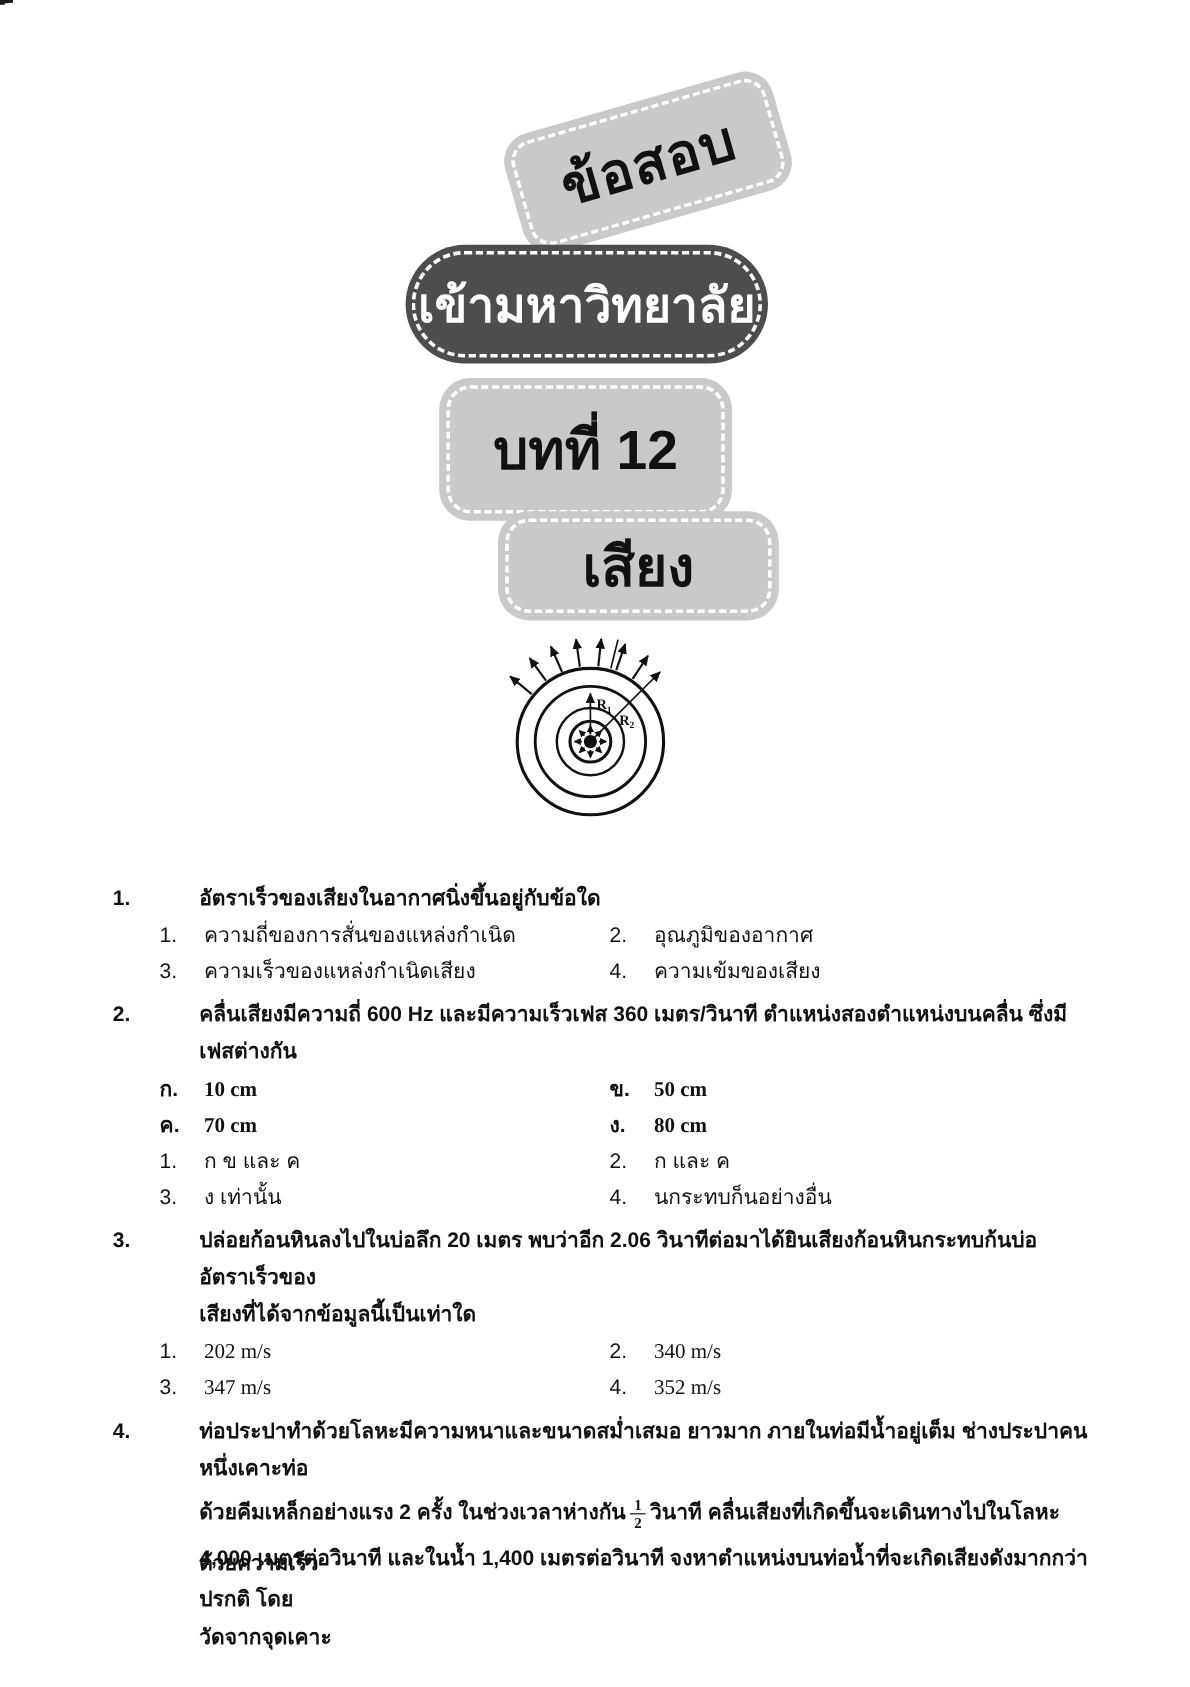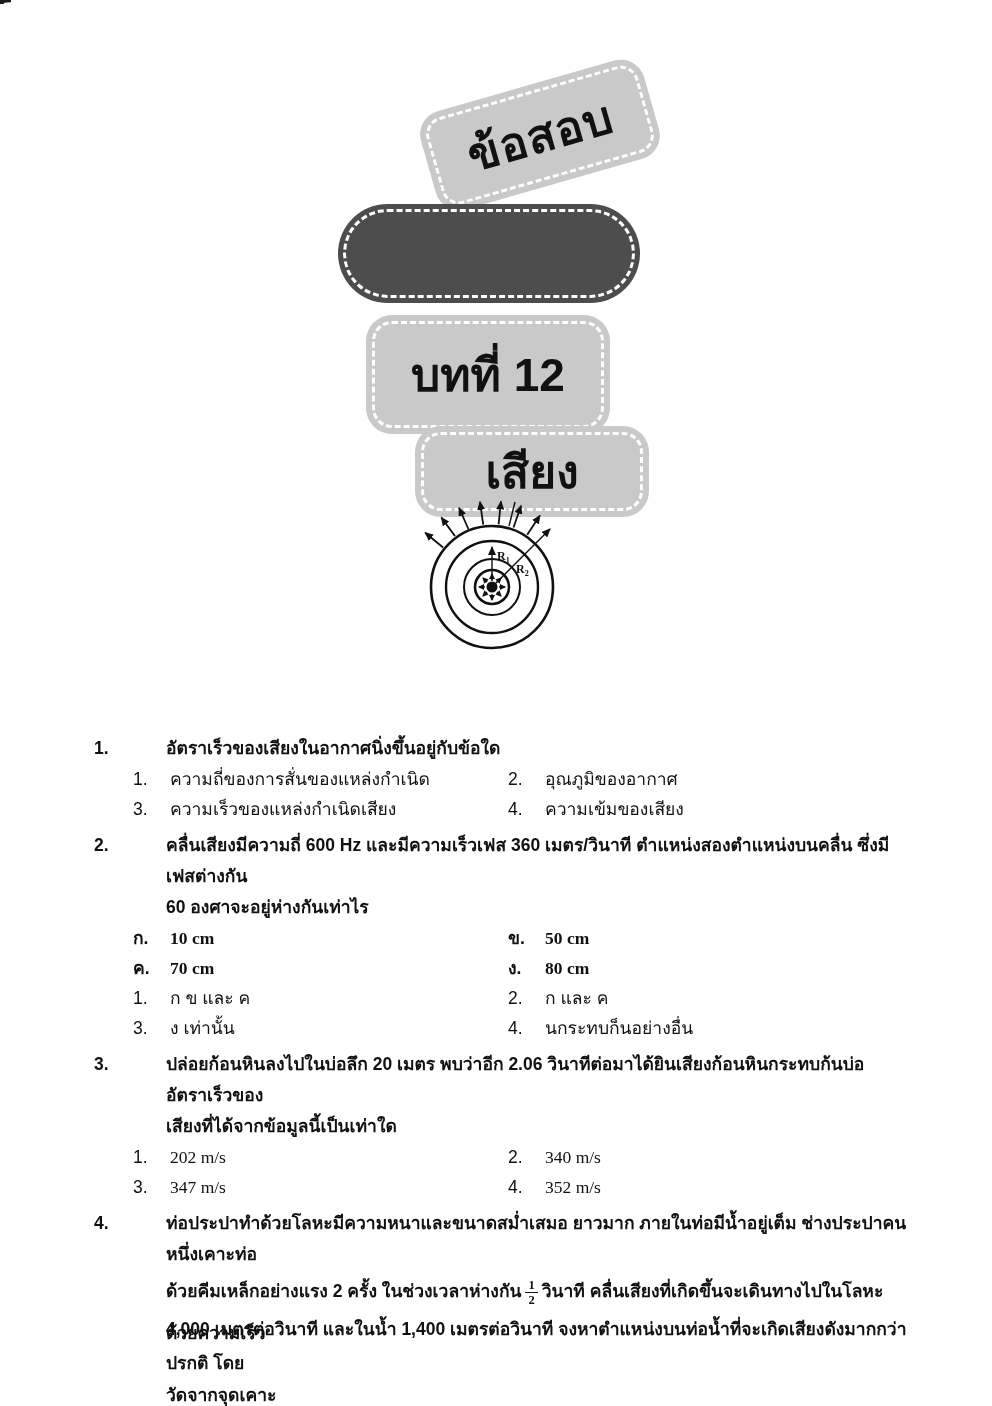--- a/index.html
+++ b/index.html
@@ -43,21 +43,21 @@
   .graybox {
     position:absolute; background:#c9c9c9; border-radius:26px;
     display:flex; align-items:center; justify-content:center;
   }
   .graybox .dash { position:absolute; inset:6px; border:3px dashed #ffffff; border-radius:20px; }
   .graybox .txt { font-size:46px; font-weight:800; }
   .chapter { left:366px; top:315px; width:244px; height:119px; }
   .topic   { left:373px; top:426px; width:234px; height:91px;margin-left:42px; }
 
   
-  .diagram { position:absolute; left:398px; top:497px; width:190px; height:170px; }
+  .diagram { position:absolute; left:398px; top:528px; width:190px; height:170px; }
 
   
   .questions { position:absolute; left:94px; top:733px; width:820px; font-size:17.5px; }
   .q { margin-bottom:6px; }
   .q-row { display:flex; }
   .q-num { width:36px; flex:none; font-weight:700; line-height:31px; }
   .q-body { flex:1; }
   .q-line { line-height:31px; font-weight:700;margin-left:36px; }
   .q-line.frac-line { height:42px; line-height:42px; }
   .q-line.l3 { line-height:34px; }
@@ -84,20 +84,21 @@
 
   <div class="corner-mark"></div>
 
   <div class="stamp">
     <div class="dash"></div>
     <div class="txt">ข้อสอบ</div>
   </div>
 
   <div class="pill">
     <div class="dash"></div>
+    <div class="txt">เข้ามหาวิทยาลัย</div>
   </div>
 
   <div class="graybox chapter">
     <div class="dash"></div>
     <div class="txt">บทที่ 12</div>
   </div>
 
   <div class="graybox topic">
     <div class="dash"></div>
     <div class="txt">เสียง</div>
@@ -185,21 +186,20 @@
           </div>
         </div>
       </div>
     </div>
 
     <div class="q">
       <div class="q-row">
         <span class="q-num">2.</span>
         <div class="q-body">
           <div class="q-line">คลื่นเสียงมีความถี่ 600 Hz และมีความเร็วเฟส 360 เมตร/วินาที ตำแหน่งสองตำแหน่งบนคลื่น ซึ่งมีเฟสต่างกัน</div>
-          <div class="q-line">60 องศาจะอยู่ห่างกันเท่าไร</div>
           <div class="opts">
             <div class="orow choice">
               <div class="cell">
                 <span class="opt-num">ก.</span>
                 <span class="opt-text serif">10 cm</span>
               </div>
               <div class="cell c2">
                 <span class="opt-num">ข.</span>
                 <span class="opt-text serif">50 cm</span>
               </div>

